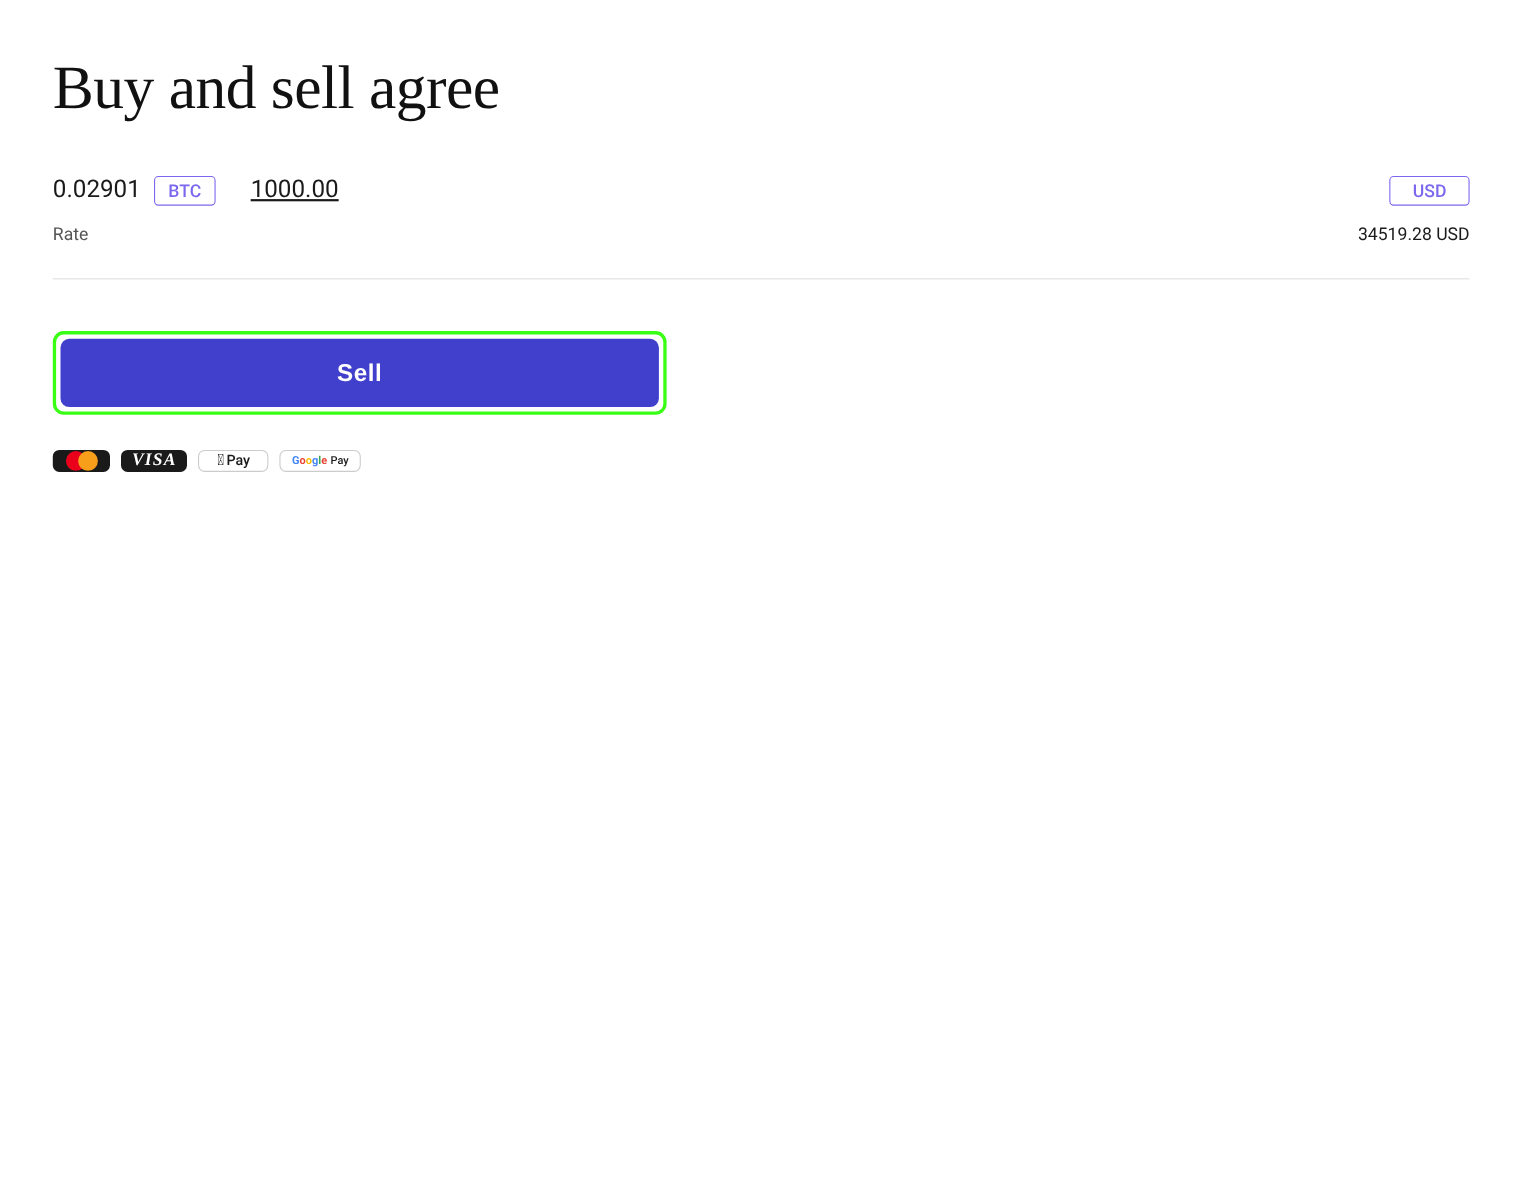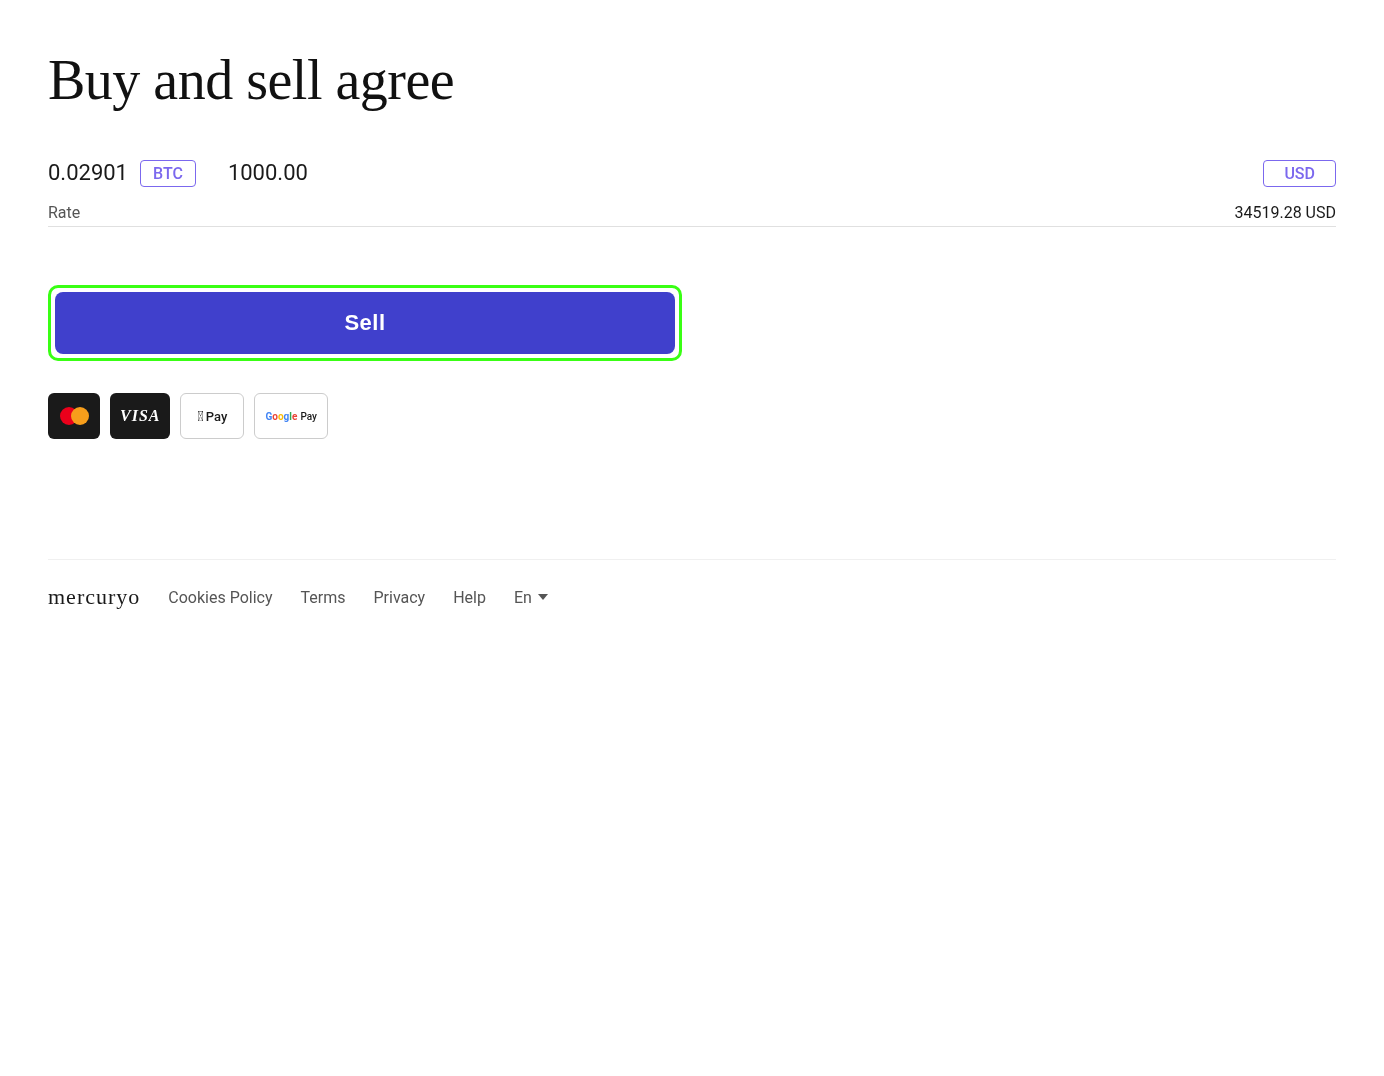--- a/index.html
+++ b/index.html
@@ -47,40 +47,41 @@
       font-weight: 500;
       margin-left: 12px;
       margin-right: 32px;
       cursor: pointer;
     }
 
     .fiat-value {
       font-size: 22px;
       color: #1a1a1a;
       flex: 1;
+      text-decoration: underline;
     }
 
     .fiat-badge {
       border: 1.5px solid #7b68ee;
       color: #7b68ee;
       padding: 3px 20px;
       border-radius: 4px;
       font-size: 16px;
       font-weight: 500;
       margin-left: auto;
       cursor: pointer;
     }
 
     .rate-row {
       display: flex;
       align-items: center;
       justify-content: space-between;
-      padding-bottom: 4px;
+      padding-bottom: 31px;
       border-bottom: 1px solid #e0e0e0;
-      margin-bottom: 39px;
+      margin-bottom: 28px;
     }
 
     .rate-label {
       font-size: 16px;
       color: #555555;
     }
 
     .rate-value {
       font-size: 16px;
       color: #1a1a1a;
@@ -144,41 +145,41 @@
     }
 
     .sell-button {
       background: #4040cc;
       color: white;
       font-size: 22px;
       font-weight: 600;
       border: none;
       border-radius: 8px;
       padding: 18px 0;
-      width: 620px;
+      width: 544px;
       cursor: pointer;
       letter-spacing: 0.5px;
     }
 
     .payment-methods {
       display: flex;
       align-items: center;
       gap: 10px;
       margin-bottom: 120px;
     }
 
     .payment-badge {
       border-radius: 6px;
       padding: 6px 10px;
       font-size: 13px;
       font-weight: 700;
       display: flex;
       align-items: center;
       justify-content: center;
-      height: 46px;
+      height: 20px;
     }
 
     .mastercard-badge {
       background: #1a1a1a;
       color: white;
       min-width: 52px;
     }
 
     .mastercard-circles {
       display: flex;
@@ -332,38 +333,14 @@
     <div class="payment-badge googlepay-badge">
       <span>
         <span class="g-pay-g g-blue">G</span><span class="g-pay-g g-red">o</span><span class="g-pay-g g-yellow">o</span><span class="g-pay-g g-blue">g</span><span class="g-pay-g g-green">l</span><span class="g-pay-g g-red">e</span>
       </span>
       <span class="g-pay-text" style="margin-left:3px;">Pay</span>
     </div>
 
   </div>
 
   
-  <div class="footer">
-    <span class="footer-logo">mercuryo</span>
-
-    <a class="footer-link">
-      <span>Cookies Policy</span>
-    </a>
-
-    <a class="footer-link">
-      <span>Terms</span>
-    </a>
-
-    <a class="footer-link">
-      <span>Privacy</span>
-    </a>
-
-    <a class="footer-link">
-      <span>Help</span>
-    </a>
-
-    <div class="footer-lang">
-      <span>En</span>
-      <span class="chevron-down"></span>
-    </div>
-  </div>
 
 </div>
 
 </body></html>

